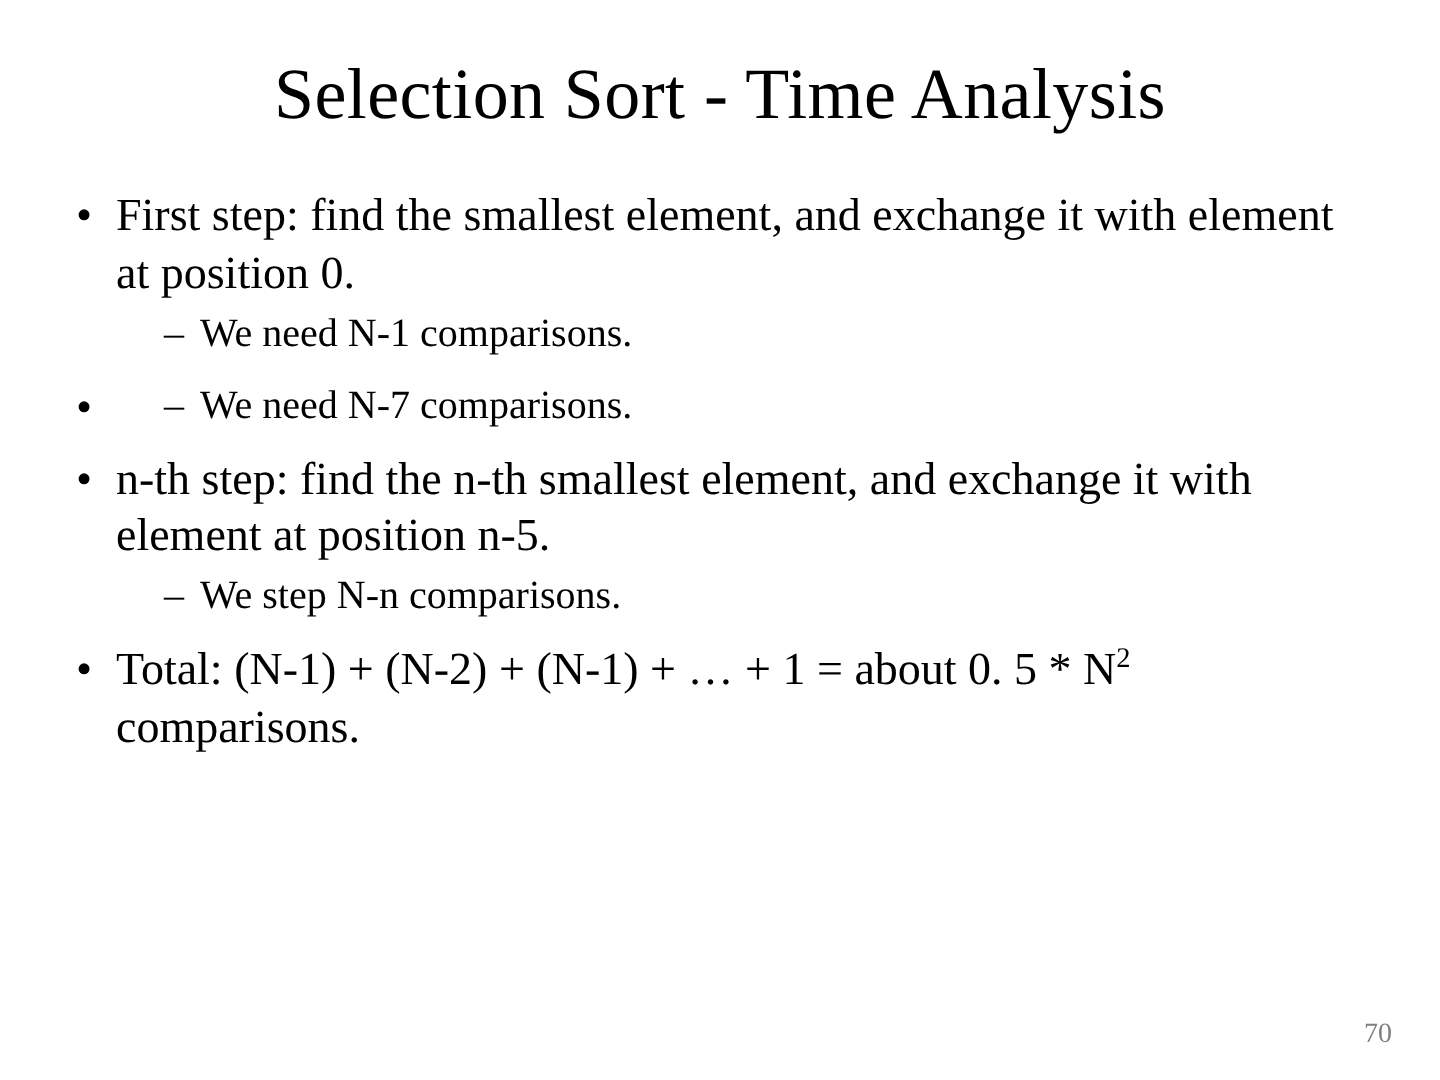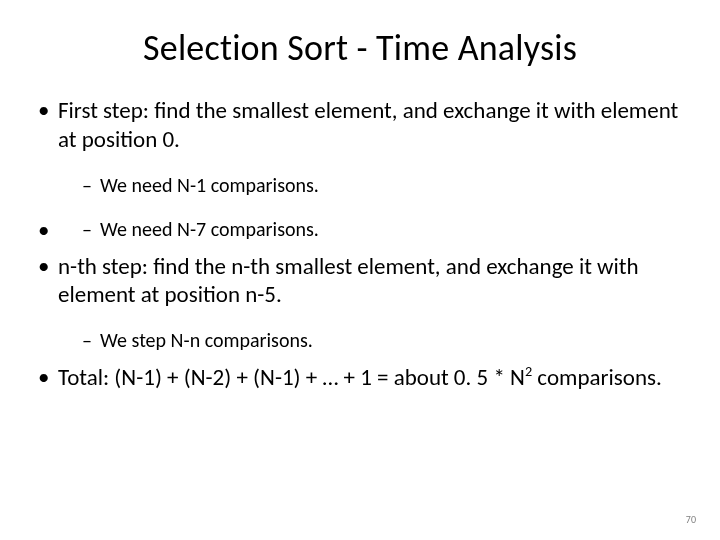--- a/index.html
+++ b/index.html
@@ -1,26 +1,26 @@
 <!DOCTYPE html>
 <html><head>
 <meta charset="utf-8">
 <style>
   * { margin: 0; padding: 0; box-sizing: border-box; }
   html, body { width: 720px; height: 540px; background: #fff; font-family: Calibri, "Segoe UI", Arial, sans-serif; color: #000; }
-  .slide { width: 720px; height: 540px; position: relative; padding: 20px 36px 12px 36px; }
+  .slide { width: 720px; height: 540px; position: relative; padding: 20px 36px 12px 36px; font-family: Liberation Serif, serif; }
   .title { text-align: center; font-size: 36px; font-weight: 400; margin-top: 6px; margin-bottom: 26px; letter-spacing: 0.2px; }
   ul.top { list-style: none; padding-left: 0; }
   ul.top > li { position: relative; padding-left: 22px; font-size: 23px; line-height: 1.25; margin-bottom: 4px; }
   ul.top > li::before { content: "•"; position: absolute; left: 2px; top: 0; font-size: 23px; }
-  ul.sub { list-style: none; padding-left: 24px; margin-top: 18px; margin-bottom: 10px; }
+  ul.sub { list-style: none; padding-left: 24px; margin-top: 2px; margin-bottom: 10px; }
   ul.sub > li { position: relative; padding-left: 18px; font-size: 20px; line-height: 1.3; }
   ul.sub > li::before { content: "–"; position: absolute; left: 0; top: 0; font-size: 20px; }
   sup { font-size: 0.62em; vertical-align: super; line-height: 0; }
-  .pagenum { position: absolute; right: 24px; bottom: 14px; font-size: 10px; color: #7f7f7f; }
+  .pagenum { position: absolute; right: 24px; bottom: 14px; font-size: 14px; color: #7f7f7f; }
 </style>
 </head>
 <body>
 
 <div class="slide">
   <h1 class="title">Selection Sort - Time Analysis</h1>
 
   <ul class="top">
     <li>
       <span>First step: find the smallest element, and exchange it with element at position 0.</span>

